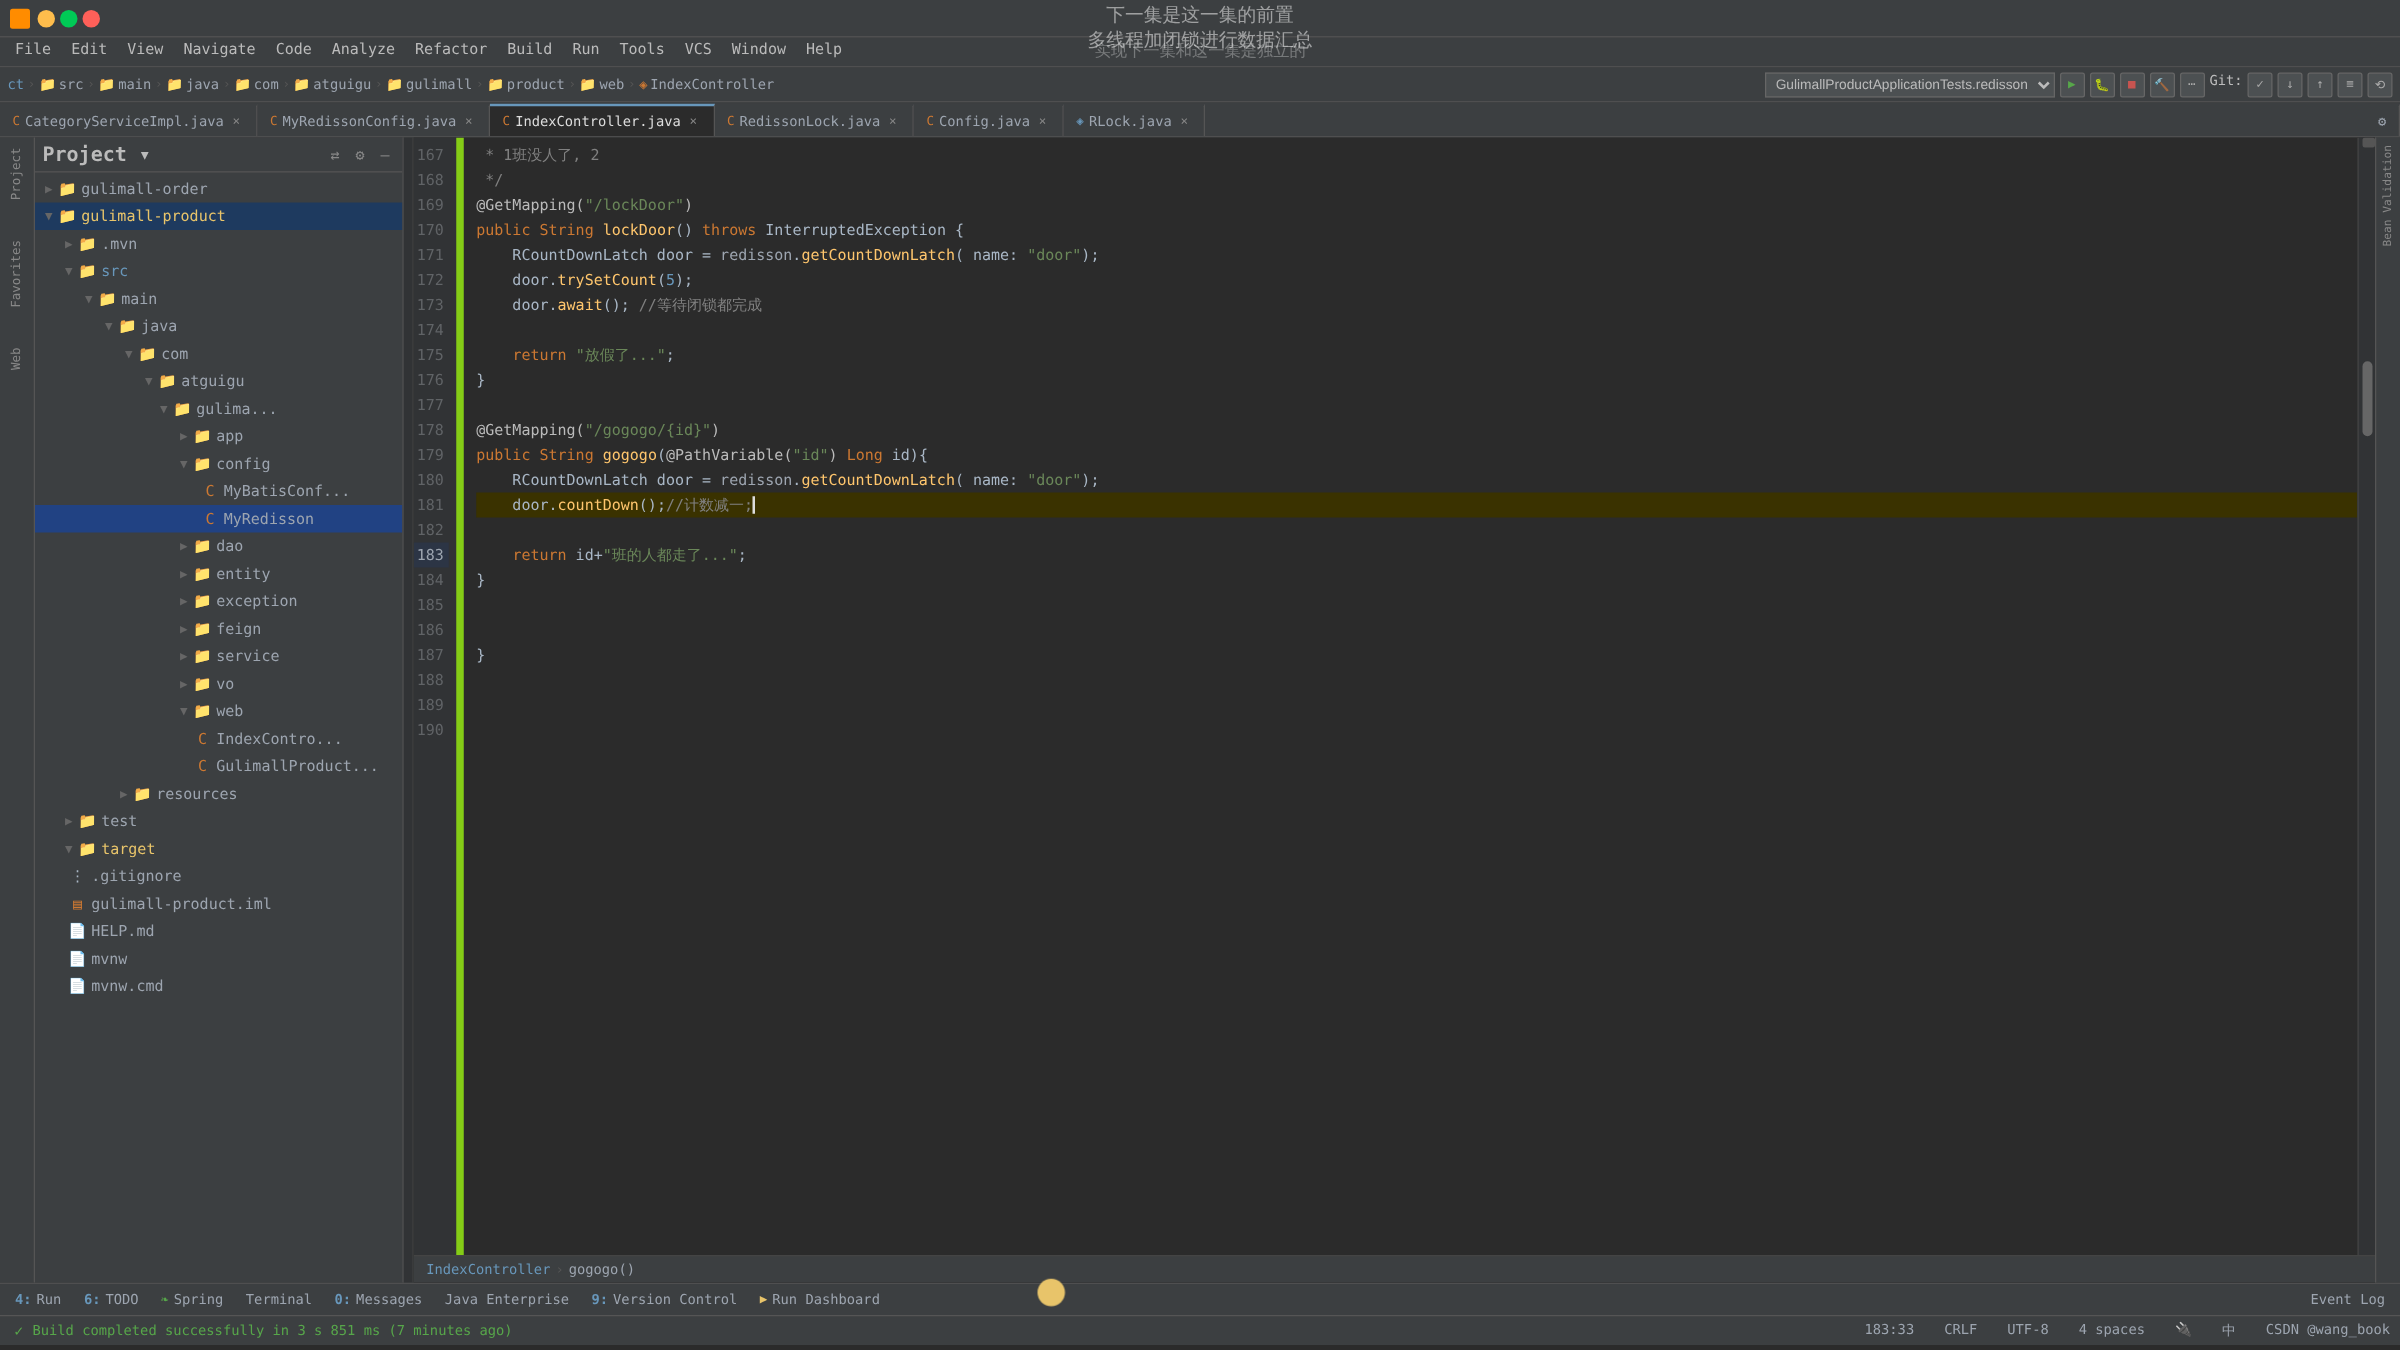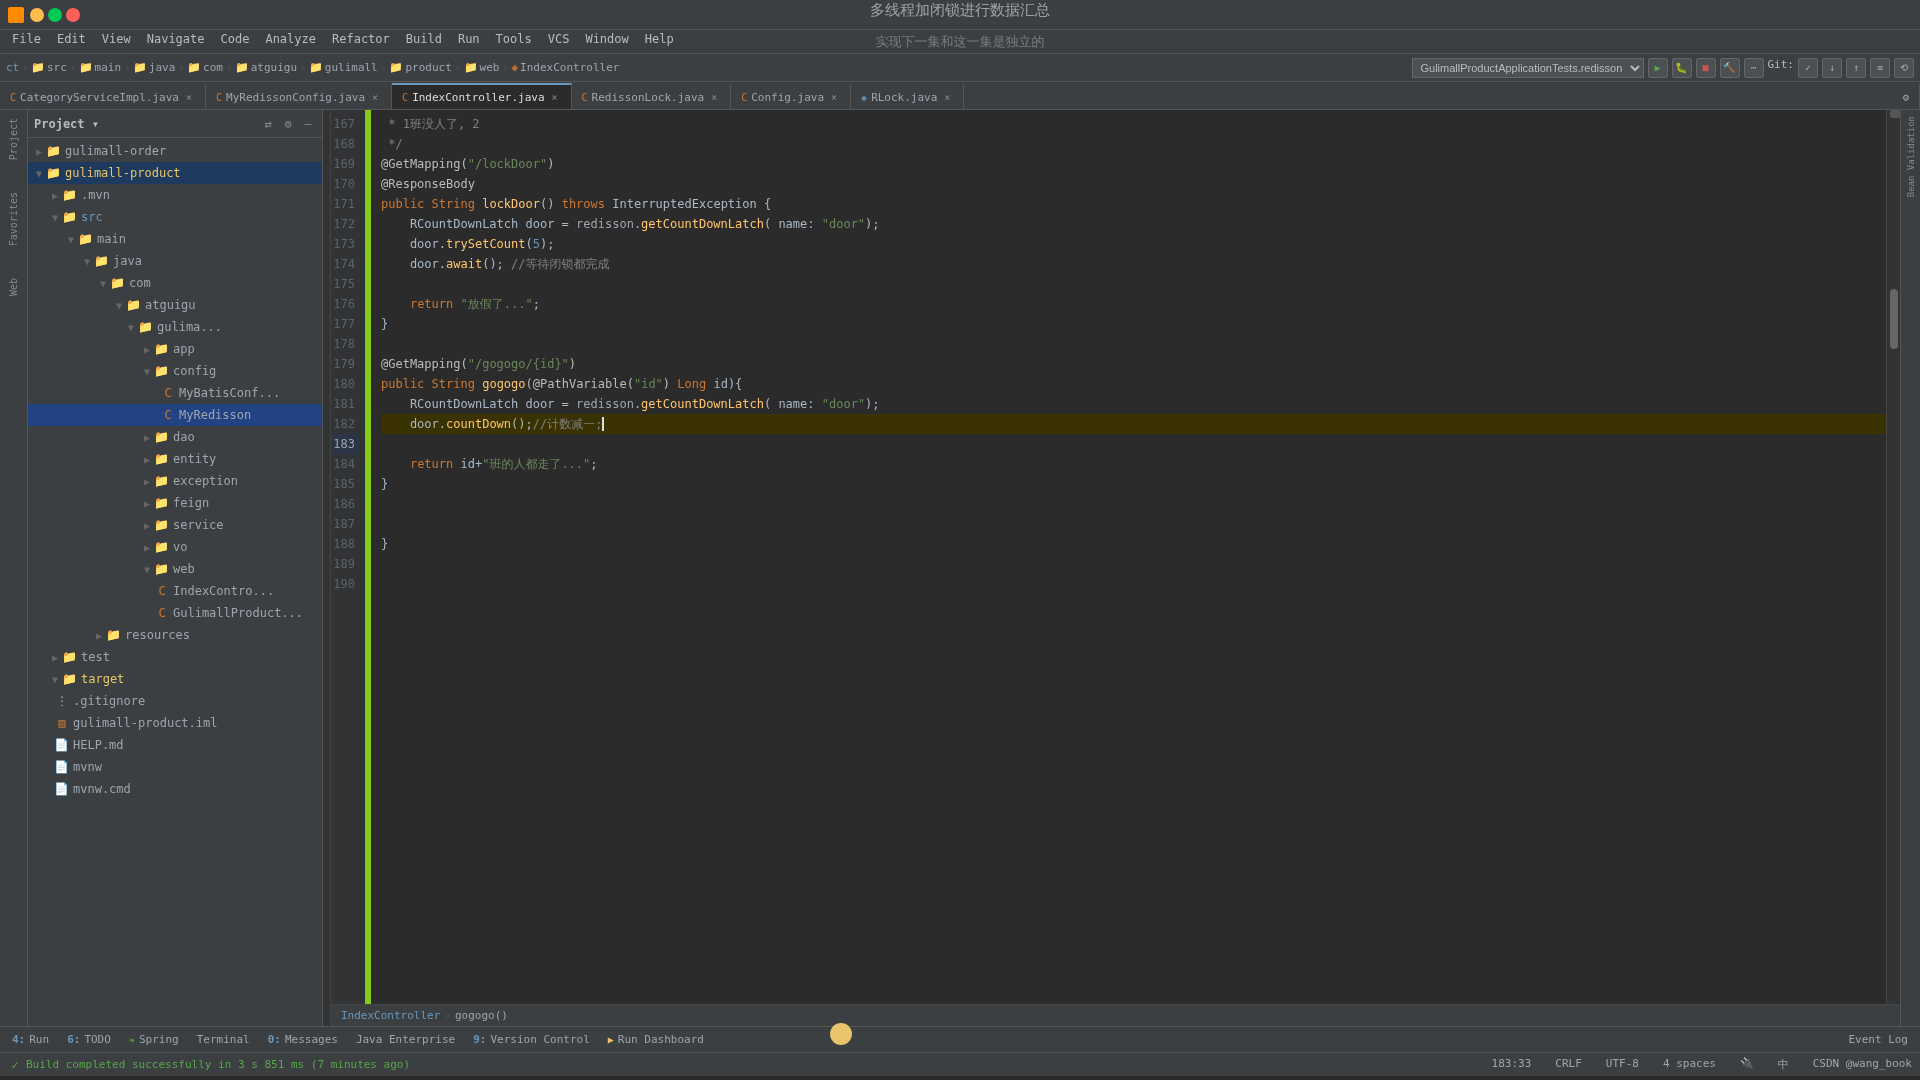--- a/index.html
+++ b/index.html
@@ -350,20 +350,21 @@
 <div id="title-bar">
   <div class="app-icon"></div>
   <div class="win-controls">
     <div class="win-btn minimize"></div>
     <div class="win-btn maximize"></div>
     <div class="win-btn close"></div>
   </div>
 </div>
 
 <div style="position:absolute;top:0;left:0;right:0;text-align:center;pointer-events:none;z-index:50;">
+  <div style="color:rgba(255,255,255,0.5);font-size:15px;line-height:20px;margin-top:2px;">下一集是这一集的前置</div>
   <div style="color:rgba(255,255,255,0.5);font-size:15px;line-height:20px;">多线程加闭锁进行数据汇总</div>
 </div>
 
 <div id="menu-bar">
   <div class="menu-item">File</div>
   <div class="menu-item">Edit</div>
   <div class="menu-item">View</div>
   <div class="menu-item">Navigate</div>
   <div class="menu-item">Code</div>
   <div class="menu-item">Analyze</div>
@@ -487,21 +488,21 @@
   <div id="left-strip">
     <div class="strip-label">Project</div>
     <div style="height:20px"></div>
     <div class="strip-label">Favorites</div>
     <div style="height:20px"></div>
     <div class="strip-label">Web</div>
   </div>
 
   <div id="sidebar">
     <div id="sidebar-header">
-      <span style="color:#bbb;font-size:12px;font-weight:bold;flex:1;">Project ▾</span>
+      <span style="color:#bbb;font-size:16px;font-weight:bold;flex:1;">Project ▾</span>
       <div class="header-btn">⇄</div>
       <div class="header-btn">⚙</div>
       <div class="header-btn">—</div>
     </div>
     <div id="tree">
 
       <div class="tree-item">
         <div class="tree-arrow">▶</div>
         <div class="tree-icon icon-folder">📁</div>
         <span class="tree-label">gulimall-order</span>
@@ -762,23 +763,20 @@
 
 
         <div class="code-line">
           <span class="comment"> */</span>
         </div>
 
         <div class="code-line">
           <span class="annotation">@GetMapping(</span><span class="str">"/lockDoor"</span><span class="annotation">)</span>
         </div>
 
-        <div class="code-line">
-          <span class="annotation">@ResponseBody</span>
-        </div>
 
         <div class="code-line">
           <span class="kw">public</span><span> </span><span class="kw">String</span><span> </span><span class="method-call">lockDoor</span><span>() </span><span class="kw">throws</span><span> InterruptedException {</span>
         </div>
 
         <div class="code-line">
           <span>    RCountDownLatch door = </span><span style="color:#9da5b0;">redisson</span><span>.</span><span class="method-call">getCountDownLatch</span><span>( name: </span><span class="str">"door"</span><span>);</span>
         </div>
 
         <div class="code-line">

